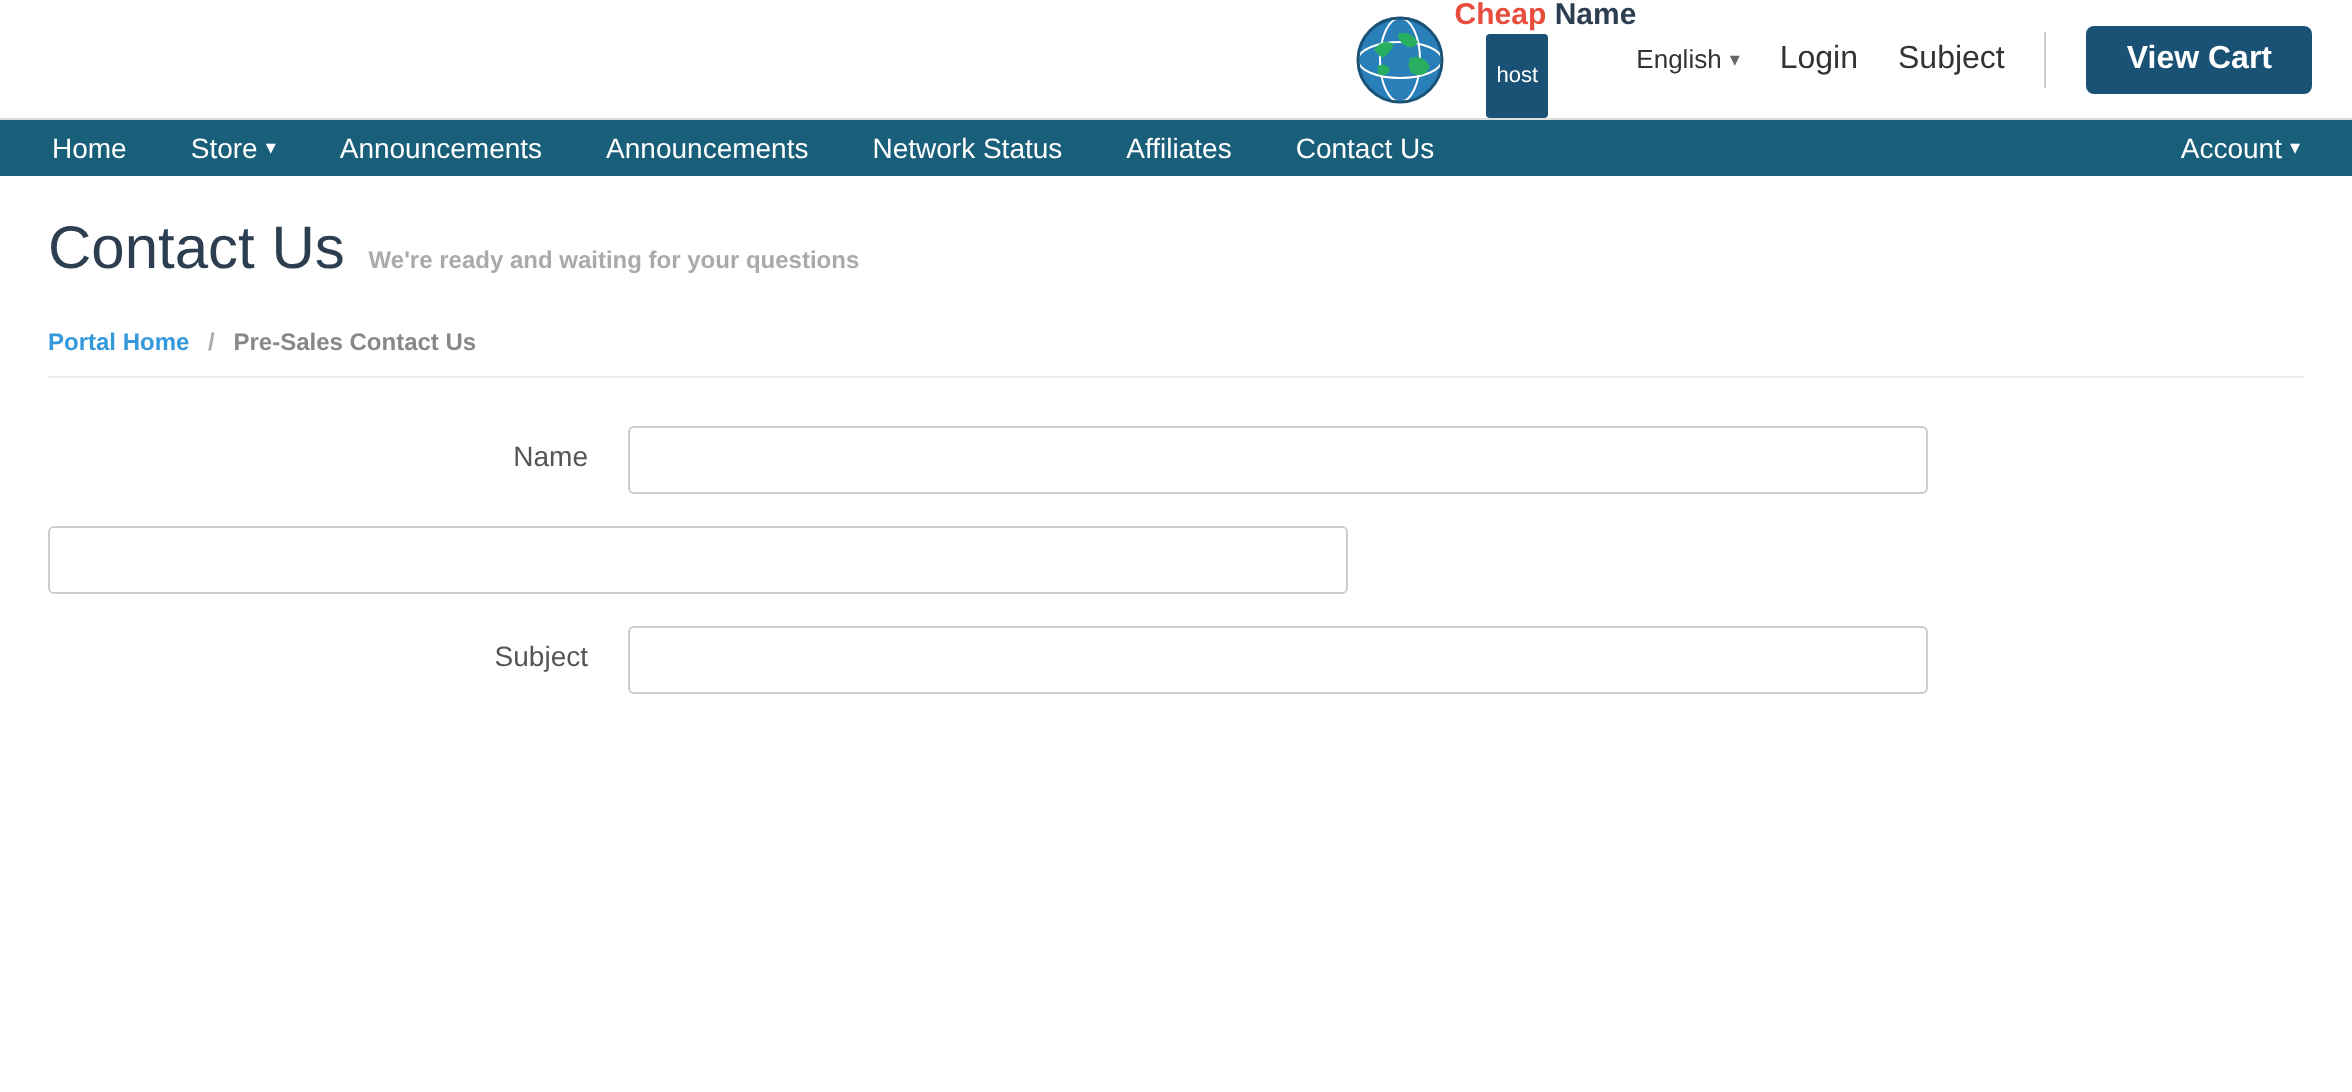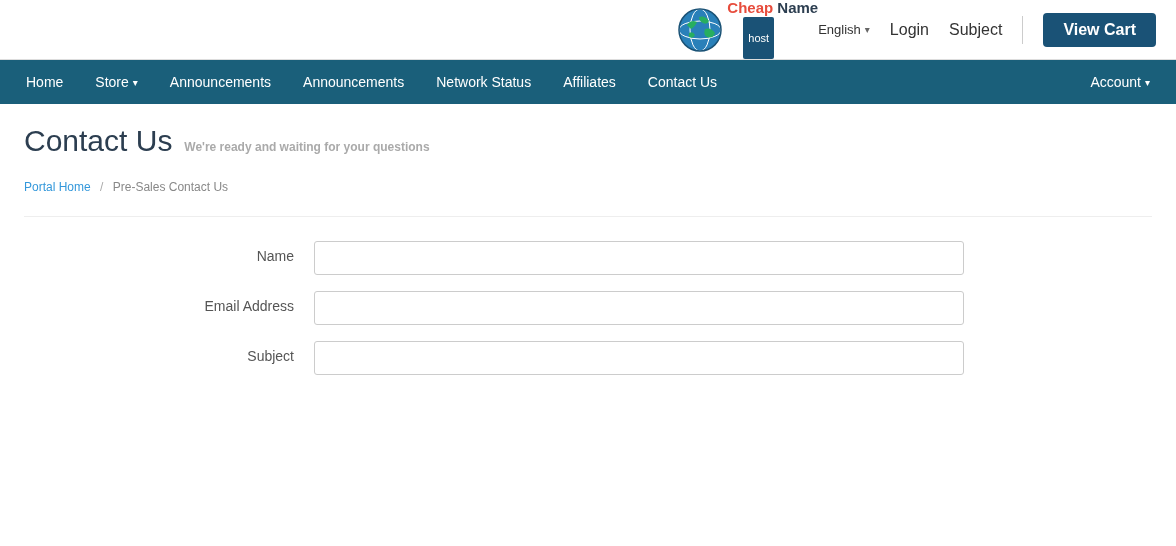--- a/index.html
+++ b/index.html
@@ -75,21 +75,21 @@
       width: 1px;
       height: 28px;
       background: #ccc;
     }
 
     
     .nav-bar {
       background: #1a5f7a;
       display: flex;
       align-items: center;
-      height: 44px;
+      height: 28px;
       padding: 0 10px;
     }
     .nav-bar a {
       color: #fff;
       text-decoration: none;
       padding: 0 16px;
       font-size: 14px;
       height: 44px;
       display: flex;
       align-items: center;
@@ -120,21 +120,22 @@
       font-weight: 700;
       margin-left: 8px;
     }
 
     
     .breadcrumb {
       font-size: 12px;
       color: #888;
       margin-bottom: 24px;
       border-bottom: 1px solid #eee;
-      padding-bottom: 22px;
+      padding-bottom: 10px;
+      font-weight: bold;
     }
     .breadcrumb a {
       color: #3498db;
       text-decoration: none;
     }
     .breadcrumb .sep { margin: 0 6px; color: #aaa; }
 
     
     .contact-form {
       max-width: 100%;
@@ -251,21 +252,20 @@
   </div>
 
   <div class="contact-form">
 
     <div class="form-row">
       <label class="form-label">Name</label>
       <input type="text" class="form-control" style="">
     </div>
 
     <div class="form-row">
-      <label class="form-label">Email Address</label>
       <input type="email" class="form-control" style="">
     </div>
 
     <div class="form-row">
       <label class="form-label">Subject</label>
       <input type="text" class="form-control" style="">
     </div>
 
   </div>
 </div>

